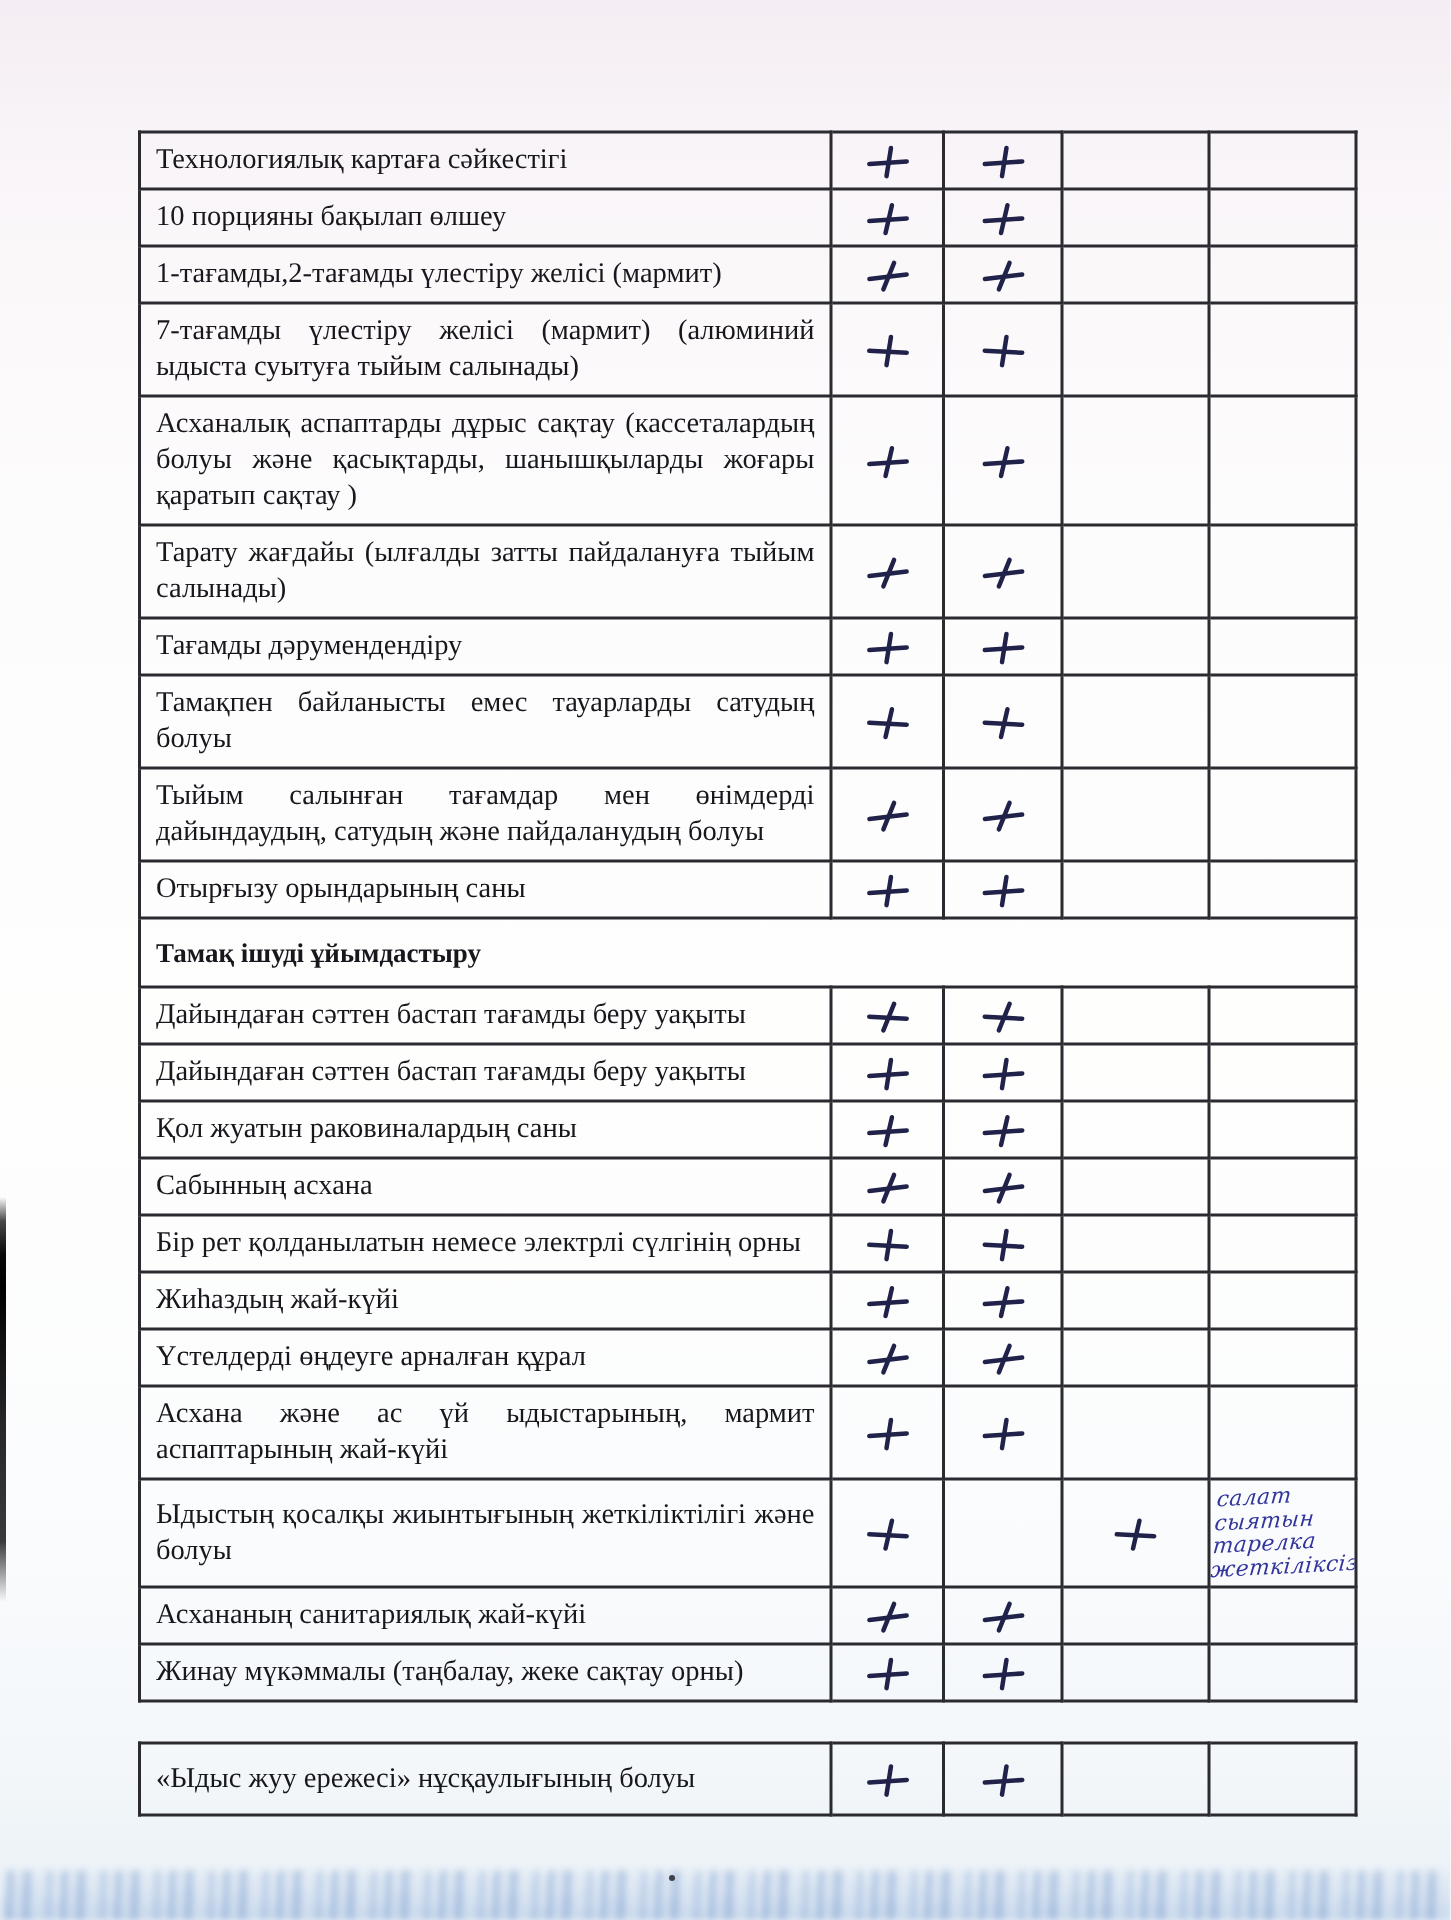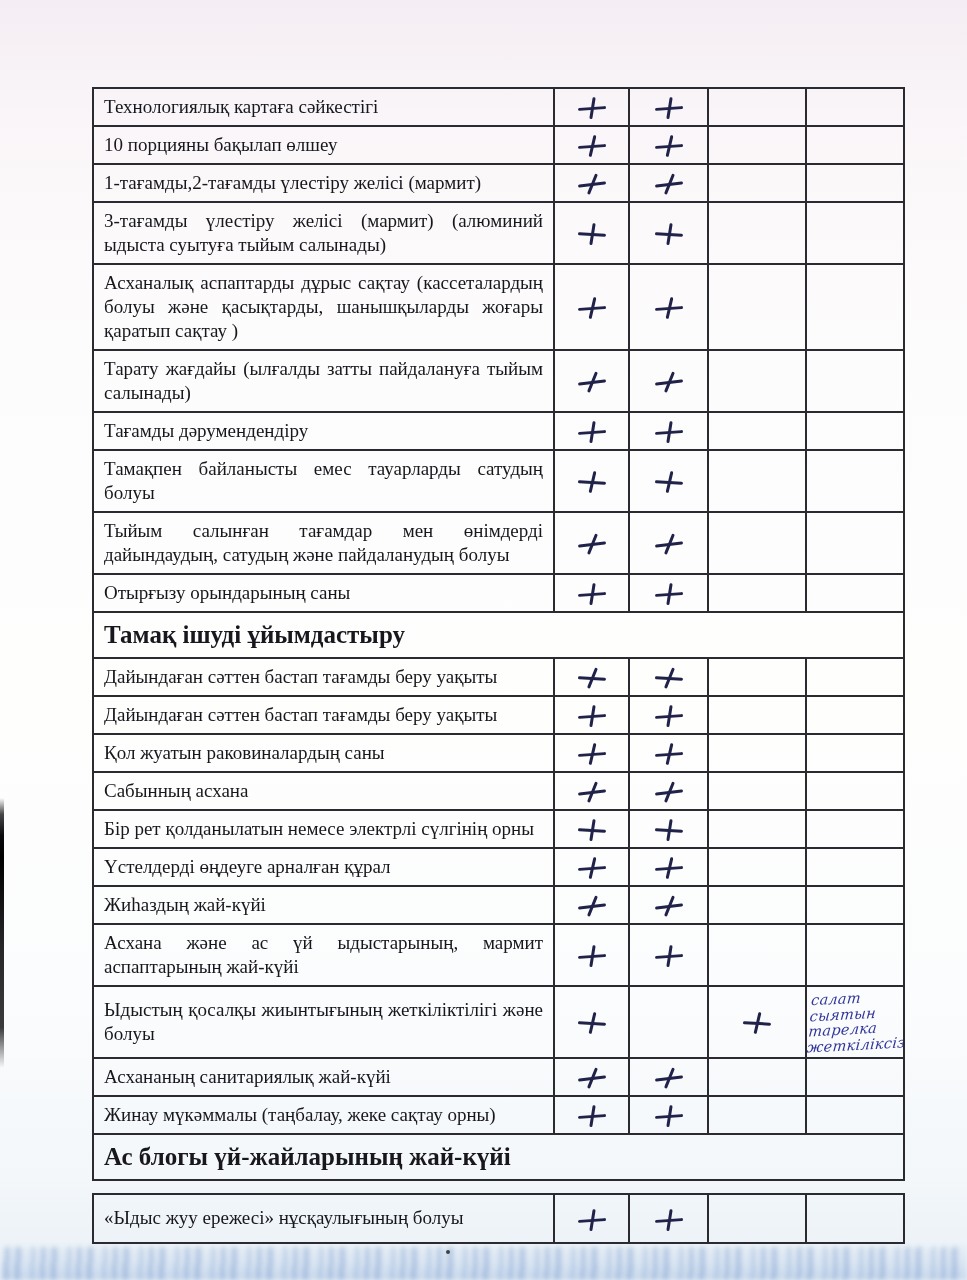--- a/index.html
+++ b/index.html
@@ -47,22 +47,22 @@
   col.c-m4{width:98px;}
   td{
     border:2px solid #2a2a30;
     padding:6px 10px;
     font-size:19px;line-height:24px;color:#17171d;
     vertical-align:middle;
     overflow:hidden;
   }
   td.label-cell{text-align:justify;vertical-align:middle;}
   td.mark-cell{text-align:center;padding:4px 2px;}
-  td.section-cell{font-weight:bold;padding:10px 10px;font-size:25px;}
-  .bottom-table{margin-top:12px;}
+  td.section-cell{font-weight:bold;padding:10px 10px;font-size:18px;}
+  .bottom-table{margin-top:26px;}
   .bottom-table td{padding:11px 10px;}
 
   
   .plus{display:inline-block;position:relative;width:30px;height:22px;vertical-align:middle;}
   .plus .h,.plus .v{position:absolute;background:#20224a;border-radius:2px;}
   .plus .h{left:1px;right:1px;top:10px;height:2.6px;transform:rotate(-4deg);}
   .plus .v{left:14px;top:0;bottom:0;width:2.6px;transform:rotate(13deg);}
   tr:nth-child(3n) .plus .v{transform:rotate(22deg);}
   tr:nth-child(3n) .plus .h{transform:rotate(-7deg);}
   tr:nth-child(3n+1) .plus .v{transform:rotate(9deg);}
@@ -109,21 +109,21 @@
             <td class="mark-cell"></td>
           </tr>
           <tr>
             <td class="label-cell">1-тағамды,2-тағамды үлестіру желісі  (мармит)</td>
             <td class="mark-cell"><span class="plus"><i class="h"></i><i class="v"></i></span></td>
             <td class="mark-cell"><span class="plus"><i class="h"></i><i class="v"></i></span></td>
             <td class="mark-cell"></td>
             <td class="mark-cell"></td>
           </tr>
           <tr>
-            <td class="label-cell">3-тағамды үлестіру желісі   (мармит) (алюминий ыдыста суытуға тыйым салынады)</td>
+            <td class="label-cell">7-тағамды үлестіру желісі   (мармит) (алюминий ыдыста суытуға тыйым салынады)</td>
             <td class="mark-cell"><span class="plus"><i class="h"></i><i class="v"></i></span></td>
             <td class="mark-cell"><span class="plus"><i class="h"></i><i class="v"></i></span></td>
             <td class="mark-cell"></td>
             <td class="mark-cell"></td>
           </tr>
           <tr>
             <td class="label-cell">Асханалық аспаптарды дұрыс сақтау (кассеталардың болуы және қасықтарды, шанышқыларды жоғары қаратып сақтау )</td>
             <td class="mark-cell"><span class="plus"><i class="h"></i><i class="v"></i></span></td>
             <td class="mark-cell"><span class="plus"><i class="h"></i><i class="v"></i></span></td>
             <td class="mark-cell"></td>
@@ -196,28 +196,28 @@
             <td class="mark-cell"></td>
           </tr>
           <tr>
             <td class="label-cell">Бір рет қолданылатын немесе электрлі сүлгінің орны</td>
             <td class="mark-cell"><span class="plus"><i class="h"></i><i class="v"></i></span></td>
             <td class="mark-cell"><span class="plus"><i class="h"></i><i class="v"></i></span></td>
             <td class="mark-cell"></td>
             <td class="mark-cell"></td>
           </tr>
           <tr>
+            <td class="label-cell">Жиһаздың жай-күйі</td>
+            <td class="mark-cell"><span class="plus"><i class="h"></i><i class="v"></i></span></td>
+            <td class="mark-cell"><span class="plus"><i class="h"></i><i class="v"></i></span></td>
+            <td class="mark-cell"></td>
+            <td class="mark-cell"></td>
+          </tr>
+          <tr>
             <td class="label-cell">Үстелдерді өңдеуге арналған құрал</td>
-            <td class="mark-cell"><span class="plus"><i class="h"></i><i class="v"></i></span></td>
-            <td class="mark-cell"><span class="plus"><i class="h"></i><i class="v"></i></span></td>
-            <td class="mark-cell"></td>
-            <td class="mark-cell"></td>
-          </tr>
-          <tr>
-            <td class="label-cell">Жиһаздың жай-күйі</td>
             <td class="mark-cell"><span class="plus"><i class="h"></i><i class="v"></i></span></td>
             <td class="mark-cell"><span class="plus"><i class="h"></i><i class="v"></i></span></td>
             <td class="mark-cell"></td>
             <td class="mark-cell"></td>
           </tr>
           <tr>
             <td class="label-cell">Асхана және ас үй ыдыстарының, мармит аспаптарының жай-күйі</td>
             <td class="mark-cell"><span class="plus"><i class="h"></i><i class="v"></i></span></td>
             <td class="mark-cell"><span class="plus"><i class="h"></i><i class="v"></i></span></td>
             <td class="mark-cell"></td>
@@ -243,23 +243,20 @@
             <td class="mark-cell"><span class="plus"><i class="h"></i><i class="v"></i></span></td>
             <td class="mark-cell"></td>
             <td class="mark-cell"></td>
           </tr>
           <tr>
             <td class="label-cell">Жинау мүкәммалы (таңбалау, жеке сақтау орны)</td>
             <td class="mark-cell"><span class="plus"><i class="h"></i><i class="v"></i></span></td>
             <td class="mark-cell"><span class="plus"><i class="h"></i><i class="v"></i></span></td>
             <td class="mark-cell"></td>
             <td class="mark-cell"></td>
-          </tr>
-          <tr>
-            <td colspan="5" class="section-cell">Ас блогы үй-жайларының жай-күйі</td>
           </tr>
         </tbody>
     </table>
 
     <table class="bottom-table">
       <colgroup>
         <col class="c-label">
           <col class="c-m1">
           <col class="c-m2">
           <col class="c-m3">

